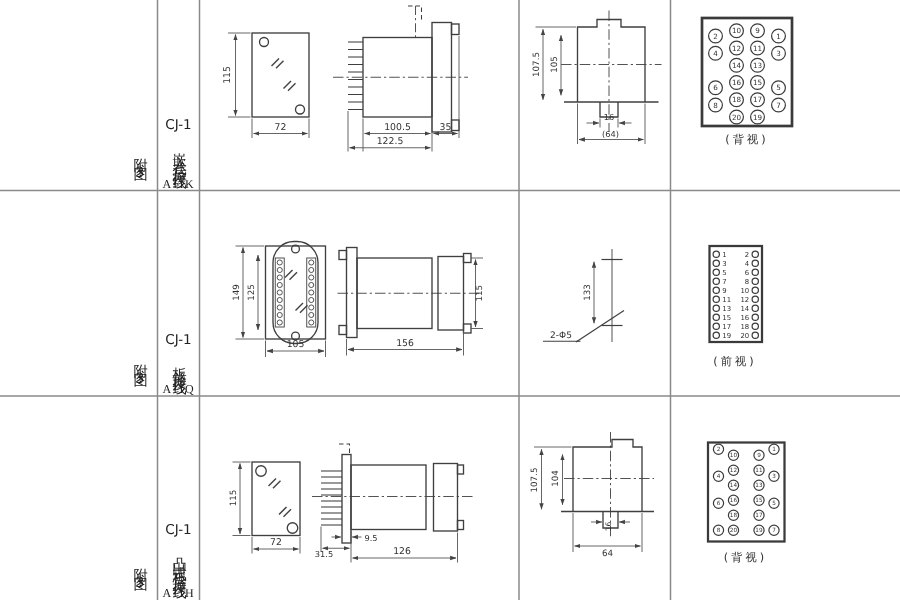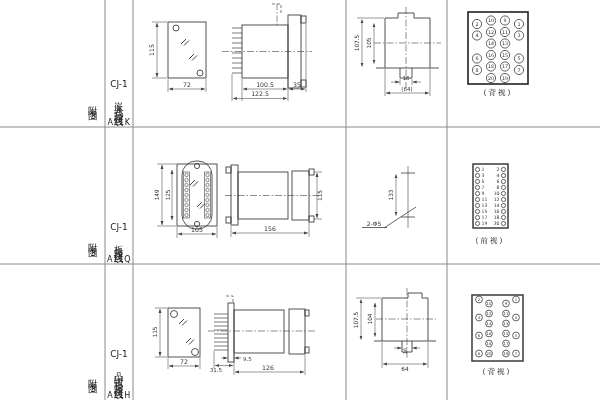--- a/index.html
+++ b/index.html
@@ -4,21 +4,21 @@
 <style>
   html,body{margin:0;padding:0;background:#e8e8e8;}
   .page{position:relative;width:600px;height:400px;background:#ffffff;
         font-family:"DejaVu Sans",sans-serif;overflow:hidden;}
   svg{position:absolute;left:0;top:0;}
   .lbl{position:absolute;display:flex;flex-direction:column;align-items:center;
        justify-content:flex-end;color:#222;}
   .vchars{writing-mode:vertical-rl;text-orientation:upright;letter-spacing:3px;
           font-size:9.5px;line-height:1;}
   .model{font-size:9px;margin-bottom:5px;}
-  .code{font-size:8px;margin-top:6px;letter-spacing:0.5px;}
+  .code{font-size:8px;margin-top:6px;letter-spacing:0.5px;font-family:Liberation Serif, serif;}
   .figcol .vchars{letter-spacing:6px;}
   text{fill:#333;font-family:"DejaVu Sans",sans-serif;}
 </style>
 </head>
 <body>
 
 <div class="page">
 
   <div class="lbl figcol" style="left:82px;top:0;width:22px;height:127px;">
     <div class="vchars">附图3</div>

